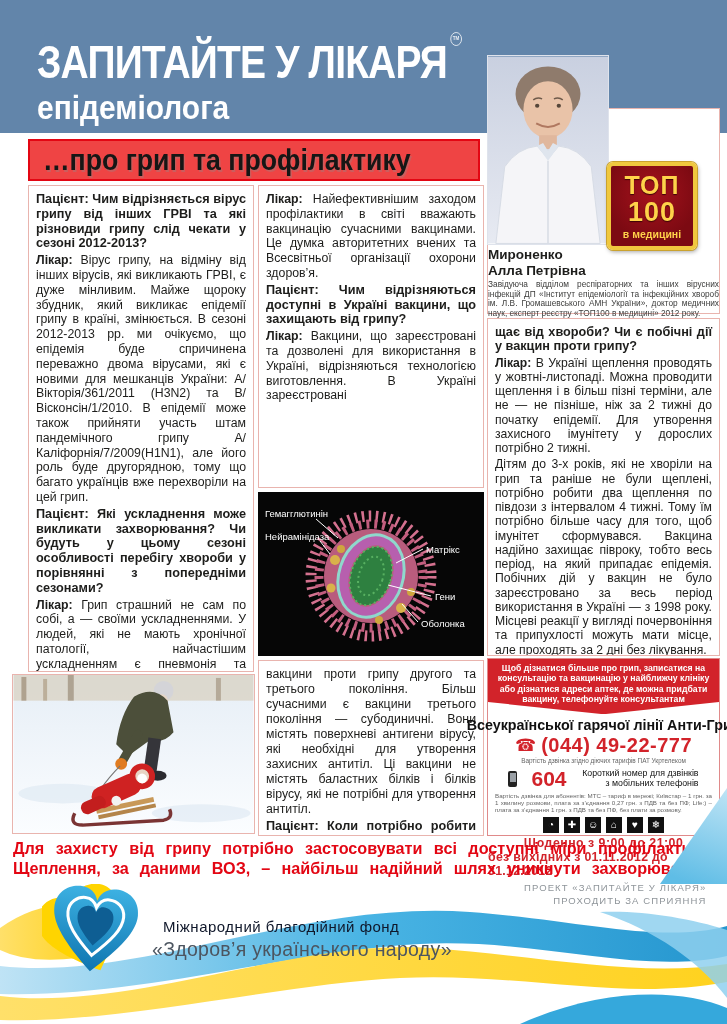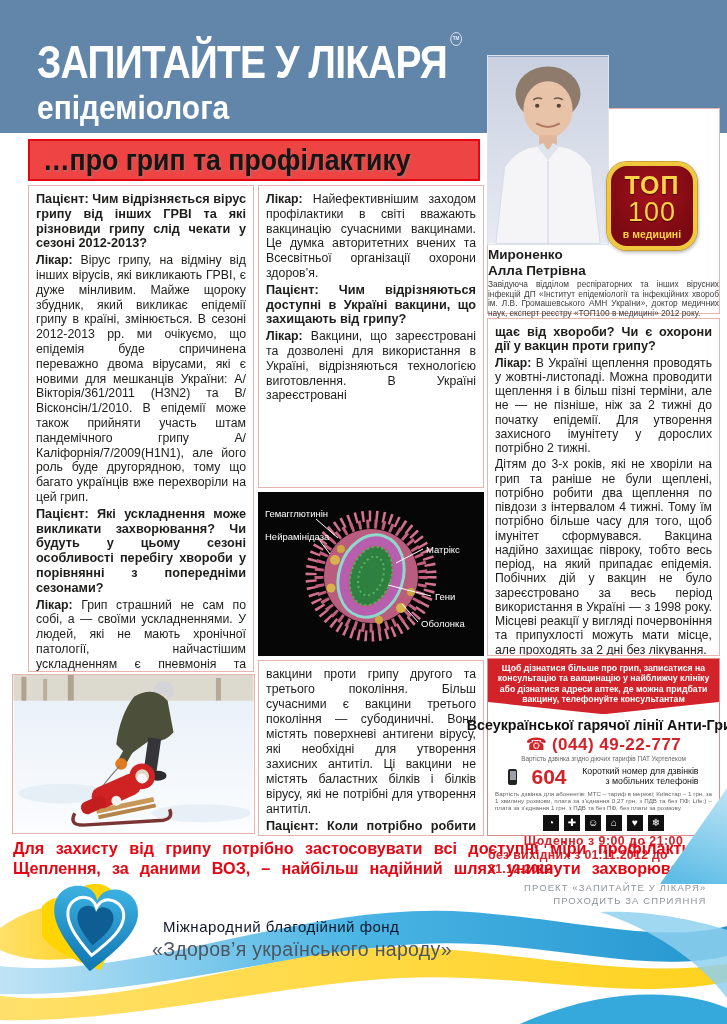--- a/index.html
+++ b/index.html
@@ -52,46 +52,46 @@
   .box-c3  { left:487px; top:318px; width:233px; height:338px; font-size:12.2px; line-height:14.25px; }
   
   .virus-box { position:absolute; left:258px; top:492px; width:226px; height:164px; background:#000; }
   .virus-box svg text { font-family:"Liberation Sans",sans-serif; font-size:9.5px; fill:#ffffff; }
   .virus-box svg line { stroke:#ffffff; stroke-width:1; }
   
   .doctor-frame { position:absolute; left:487px; top:108px; width:233px; height:206px; background:#fff; border:1px solid #e9b4ae; }
   .doctor-photo { position:absolute; left:487px; top:55px; width:122px; height:190px; border:1px solid #dfe3ec; }
   .top100-badge {
     position:absolute; left:607px; top:162px; width:90px; height:88px;
-    border-radius:20px; border:4px solid #f0c83e;
+    border-radius:6px; border:4px solid #f0c83e;
     background: radial-gradient(circle at 50% 35%, #a5121c 0%, #7c0a12 70%);
     box-shadow: 0 0 0 1px #caa22e, 1px 2px 4px rgba(0,0,0,.35);
     display:flex; flex-direction:column; align-items:center; justify-content:center;
     color:#ffd24a; text-align:center; line-height:1;
   }
   .top100-badge .b1 { font-weight:bold; font-size:25px; letter-spacing:1px; text-shadow:0 1px 1px #3d0406; }
-  .top100-badge .b2 { font-weight:normal; font-size:27px; letter-spacing:1px; margin-top:1px; text-shadow:0 1px 1px #3d0406; }
+  .top100-badge .b2 { font-weight:bold; font-size:27px; letter-spacing:1px; margin-top:1px; text-shadow:0 1px 1px #3d0406; }
   .top100-badge .b3 { font-weight:bold; font-size:10.5px; margin-top:3px; }
   .doctor-name { position:absolute; left:488px; top:247px; font-weight:bold; font-size:13.5px; line-height:15.5px; color:#1d1d1b; }
   .doctor-cred { position:absolute; left:488px; top:280px; width:231px; font-size:8.3px; line-height:9.6px; color:#3c3c3b; text-align:justify; }
   
   .promo-box {
     position:absolute; left:487px; top:658px; width:233px; height:178px;
     background:#fff; border:1px solid #e08a8a;
     display:flex; flex-direction:column; align-items:center;
   }
   .promo-banner {
     width:100%; background:#d2232a; color:#fff; font-weight:bold;
     font-size:8.7px; line-height:10.3px; text-align:center; padding:4px 6px 10px 6px;
     clip-path: polygon(0 0, 100% 0, 100% 78%, 50% 100%, 0 78%);
   }
   .hotline-name { font-weight:bold; font-size:14.3px; color:#111; margin-top:3px; white-space:nowrap; }
   .phone-row { display:flex; align-items:center; gap:5px; margin-top:1px; }
   .phone-glyph { color:#d2232a; font-size:17px; }
-  .phone-number { color:#d2232a; font-weight:bold; font-size:17px; letter-spacing:0.5px; }
+  .phone-number { color:#d2232a; font-weight:bold; font-size:20px; letter-spacing:0.5px; }
   .phone-note { font-size:6.4px; color:#666; margin-top:0px; }
   .short-row { display:flex; align-items:center; gap:14px; margin-top:3px;text-align:right; }
   .mobile-icon { width:9px; height:16px; background:#222; border-radius:2px; position:relative; }
   .mobile-icon:after { content:""; position:absolute; left:1.5px; top:2px; width:6px; height:9px; background:#9aa0a6; }
   .short-number { color:#d2232a; font-weight:bold; font-size:21px; }
   .short-label { font-weight:normal; font-size:8.8px; line-height:9.8px; color:#111; width:118px; }
   .tariff-note { font-size:6.2px; line-height:6.9px; color:#666; padding:2px 7px 0 7px; text-align:justify; }
   .picto-row { display:flex; gap:5px; margin-top:3px; }
   .picto { width:16px; height:16px; background:#111; color:#fff; font-size:10px; display:flex; align-items:center; justify-content:center; }
   .sched1 { color:#d2232a; font-weight:bold; font-size:12.3px; margin-top:3px; letter-spacing:0.5px; }
@@ -210,21 +210,21 @@
     <div class="b2">100</div>
     <div class="b3">в медицині</div>
   </div>
   <div class="doctor-name">
     <div>Мироненко</div>
     <div>Алла Петрівна</div>
   </div>
   <div class="doctor-cred">Завідуюча відділом респіраторних та інших вірусних інфекцій ДП «Інститут епідеміології та інфекційних хвороб ім. Л.В. Громашевського АМН України», доктор медичних наук, експерт реєстру «ТОП100 в медицині» 2012 року.</div>
 
   <div class="tbox box-c3">
-    <p class="q"><span>щає від хвороби? Чи є охорони дії у вакцин проти грипу?</span></p>
+    <p class="q"><span>щає від хвороби? Чи є побічні дії у вакцин проти грипу?</span></p>
     <p class="a"><span class="sp">Лікар:</span> <span>В Україні щеплення проводять у жовтні-листопаді. Можна проводити щеплення і в більш пізні терміни, але не — не пізніше, ніж за 2 тижні до початку епідемії. Для утворення захисного імунітету у дорослих потрібно 2 тижні.</span></p>
     <p class="a"><span>Дітям до 3-х років, які не хворіли на грип та раніше не були щеплені, потрібно робити два щеплення по півдози з інтервалом 4 тижні. Тому їм потрібно більше часу для того, щоб імунітет сформувався. Вакцина надійно захищає півроку, тобто весь період, на який припадає епідемія. Побічних дій у вакцин не було зареєстровано за весь період використання в Україні — з 1998 року. Місцеві реакції у вигляді почервоніння та припухлості можуть мати місце, але проходять за 2 дні без лікування.</span></p>
   </div>
 
   <div class="promo-box">
     <div class="promo-banner">Щоб дізнатися більше про грип, записатися на консультацію та вакцинацію у найближчу клініку або дізнатися адреси аптек, де можна придбати вакцину, телефонуйте консультантам</div>
     <div class="hotline-name">Всеукраїнської гарячої лінії Анти-Грип</div>
     <div class="phone-row">
       <span class="phone-glyph">☎</span>
       <span class="phone-number">(044) 49-22-777</span>

